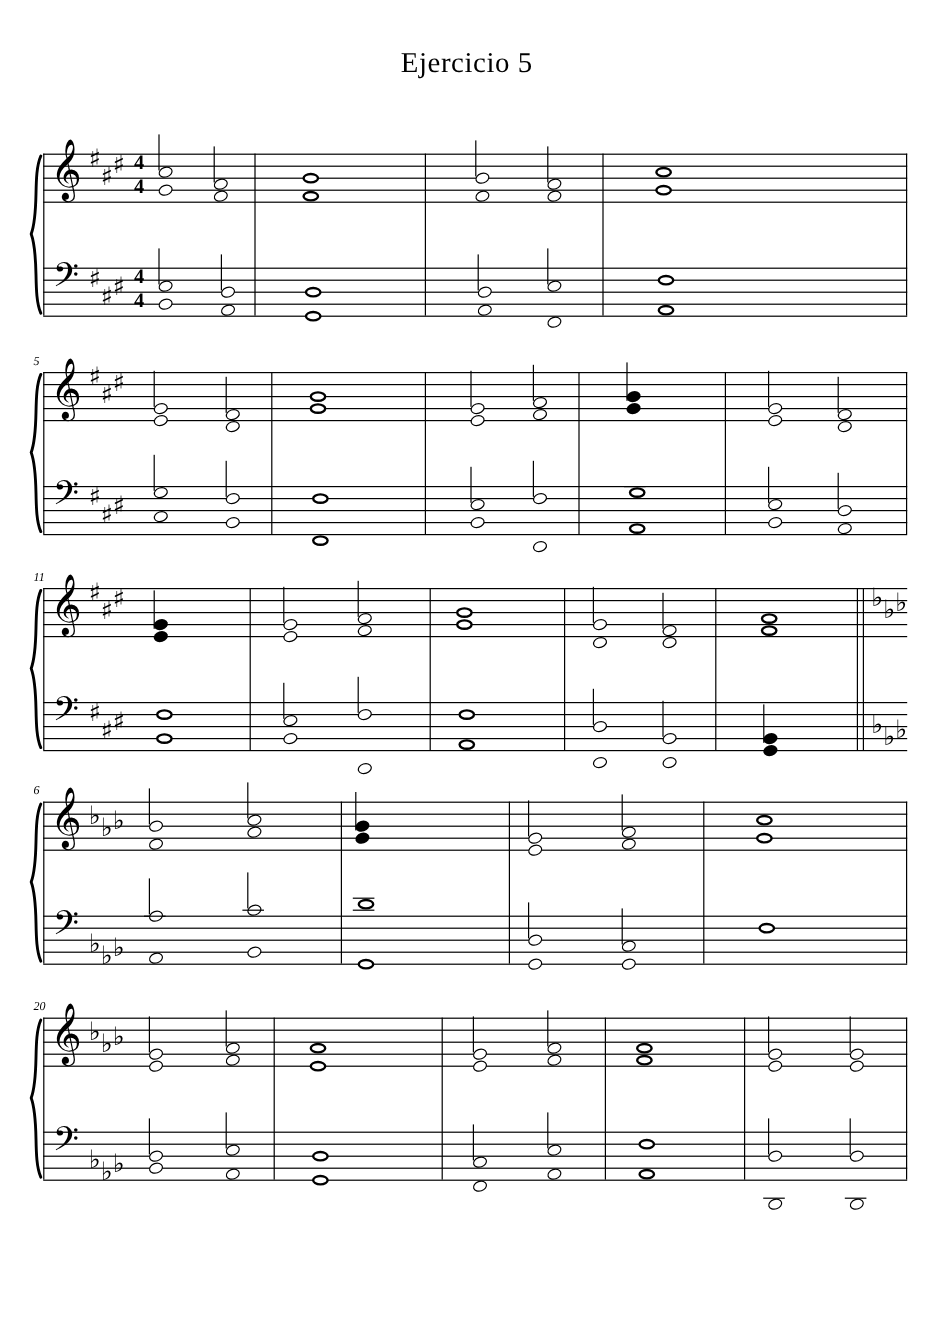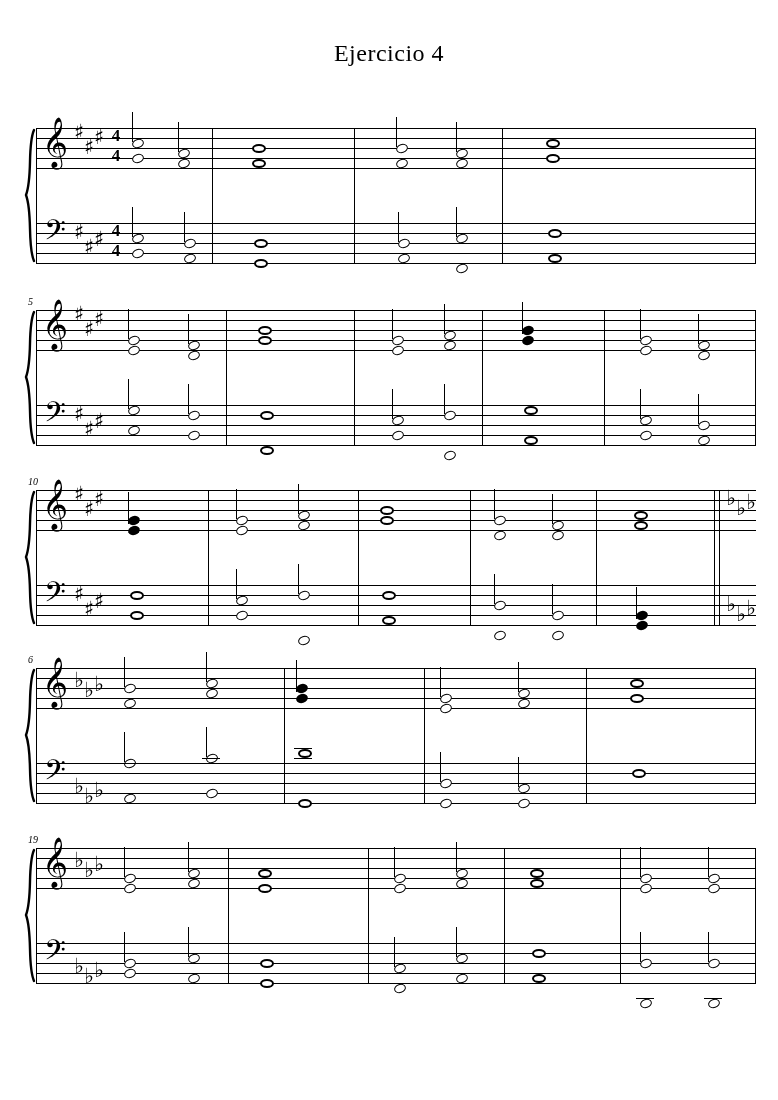--- a/index.html
+++ b/index.html
@@ -143,21 +143,21 @@
     height: 1px;
     width: 18px;
     background: #000;
   }
 </style>
 </head>
 <body>
 
 <div class="page">
 
-  <div class="title">Ejercicio 4</div>
+  <div class="title">Ejercicio 5</div>
 
   <div class="system" style="top:128px;">
     <div class="brace">
       <svg width="14" height="135" viewBox="0 0 14 135" xmlns="http://www.w3.org/2000/svg">
         <path d="M12 2 C5 18, 11 48, 4 67 C11 86, 5 117, 12 133" stroke="#000" stroke-width="2.4" fill="none" stroke-linecap="round"></path>
       </svg>
     </div>
     <div class="stavegroup">
       <div class="systembar" style="top:0px;height:135px;"></div>
 
@@ -329,21 +329,21 @@
       <div class="note hollow" style="left:604px; top:106px;"></div>
       <div class="stem" style="left:604px; top:79px; height:30px;"></div>
       <div class="note hollow" style="left:604px; top:121px;"></div>
       <div class="note hollow" style="left:662px; top:111px;"></div>
       <div class="stem" style="left:662px; top:84px; height:30px;"></div>
       <div class="note hollow" style="left:662px; top:126px;"></div>
     </div>
   </div>
 
   <div class="system" style="top:490px;">
-    <div class="sys-label" style="left:6px; top:-14px;">10</div>
+    <div class="sys-label" style="left:6px; top:-14px;">11</div>
     <div class="brace">
       <svg width="14" height="135" viewBox="0 0 14 135" xmlns="http://www.w3.org/2000/svg">
         <path d="M12 2 C5 18, 11 48, 4 67 C11 86, 5 117, 12 133" stroke="#000" stroke-width="2.4" fill="none" stroke-linecap="round"></path>
       </svg>
     </div>
     <div class="stavegroup">
       <div class="systembar" style="top:0px;height:135px;"></div>
 
       <div class="staff" style="top:0px;">
         <div class="line l0"></div>
@@ -509,21 +509,21 @@
       <div class="stem" style="left:482px; top:89px; height:30px;"></div>
       <div class="note hollow" style="left:482px; top:131px;"></div>
 
       <div class="note whole" style="left:594px; top:11px;"></div>
       <div class="note whole" style="left:594px; top:26px;"></div>
       <div class="note whole" style="left:596px; top:101px;"></div>
     </div>
   </div>
 
   <div class="system" style="top:848px;">
-    <div class="sys-label" style="left:6px; top:-14px;">19</div>
+    <div class="sys-label" style="left:6px; top:-14px;">20</div>
     <div class="brace">
       <svg width="14" height="135" viewBox="0 0 14 135" xmlns="http://www.w3.org/2000/svg">
         <path d="M12 2 C5 18, 11 48, 4 67 C11 86, 5 117, 12 133" stroke="#000" stroke-width="2.4" fill="none" stroke-linecap="round"></path>
       </svg>
     </div>
     <div class="stavegroup">
       <div class="systembar" style="top:0px;height:135px;"></div>
 
       <div class="staff" style="top:0px;">
         <div class="line l0"></div>

